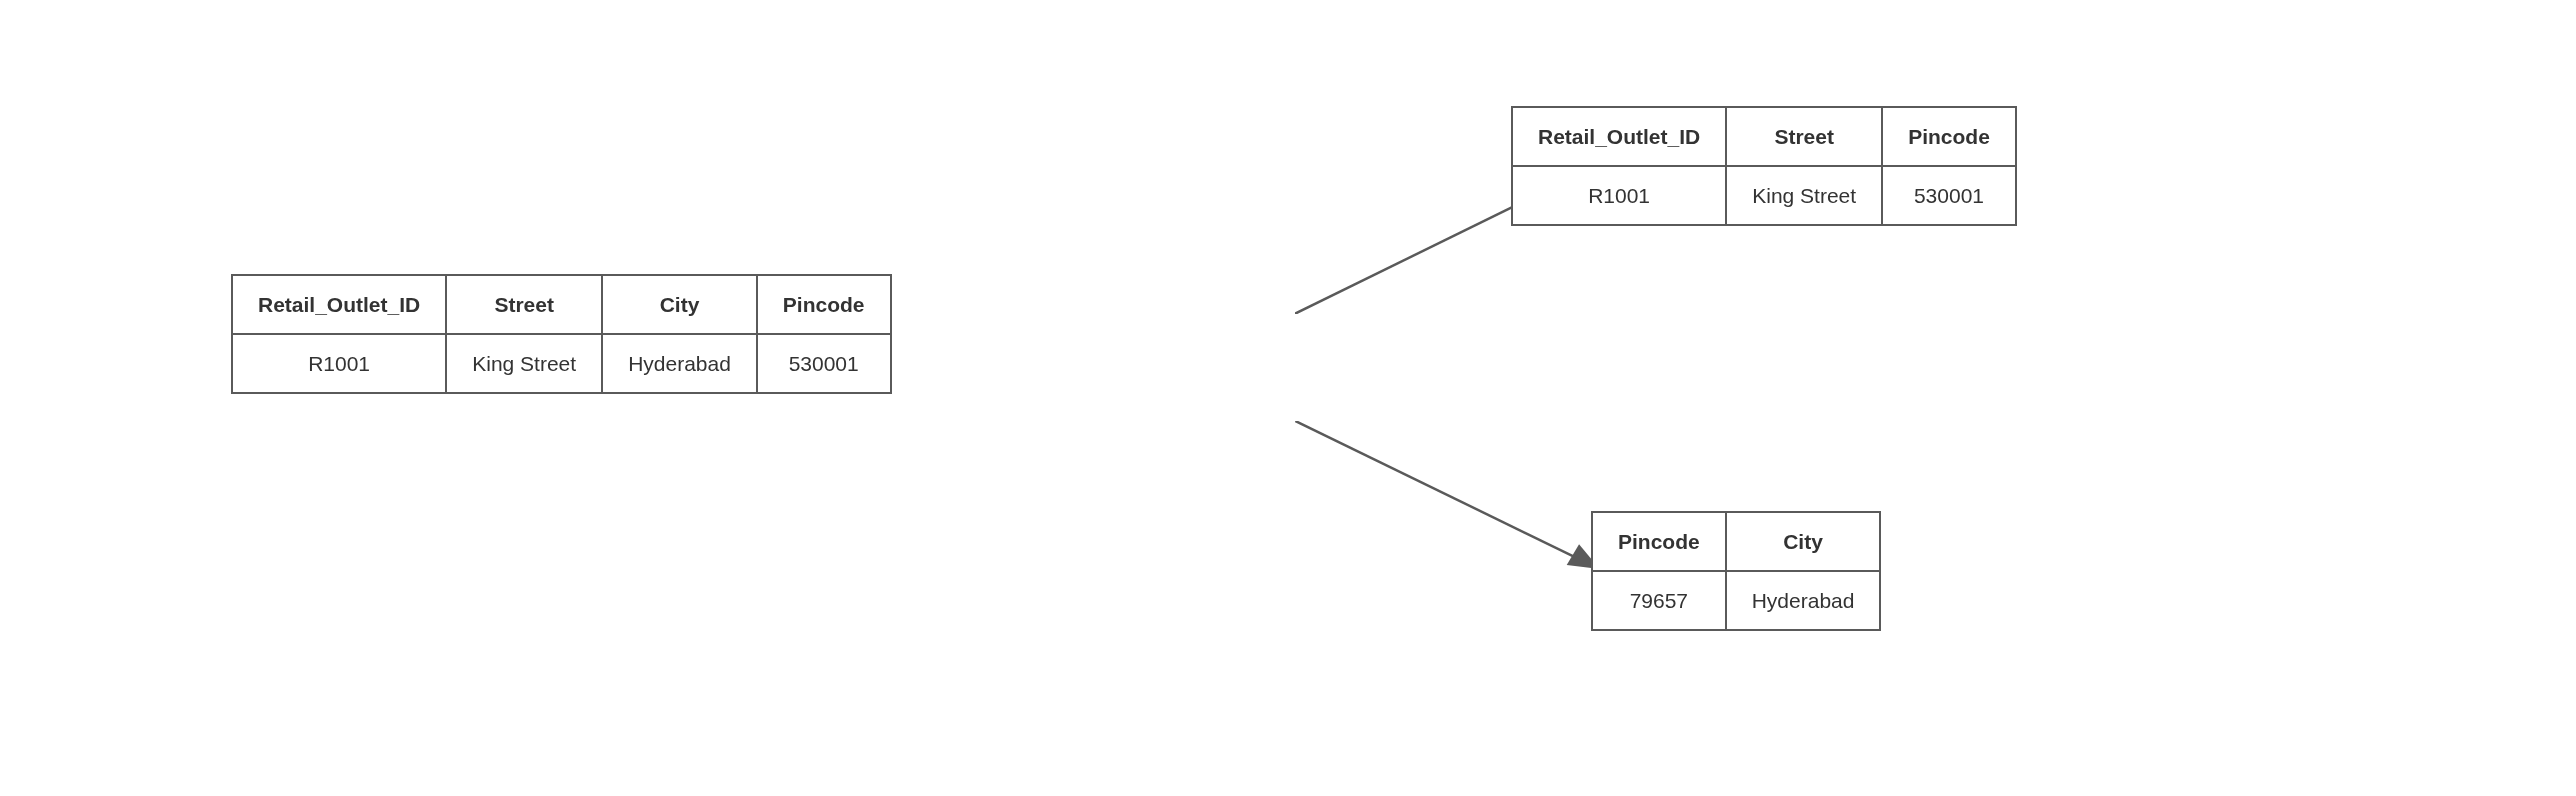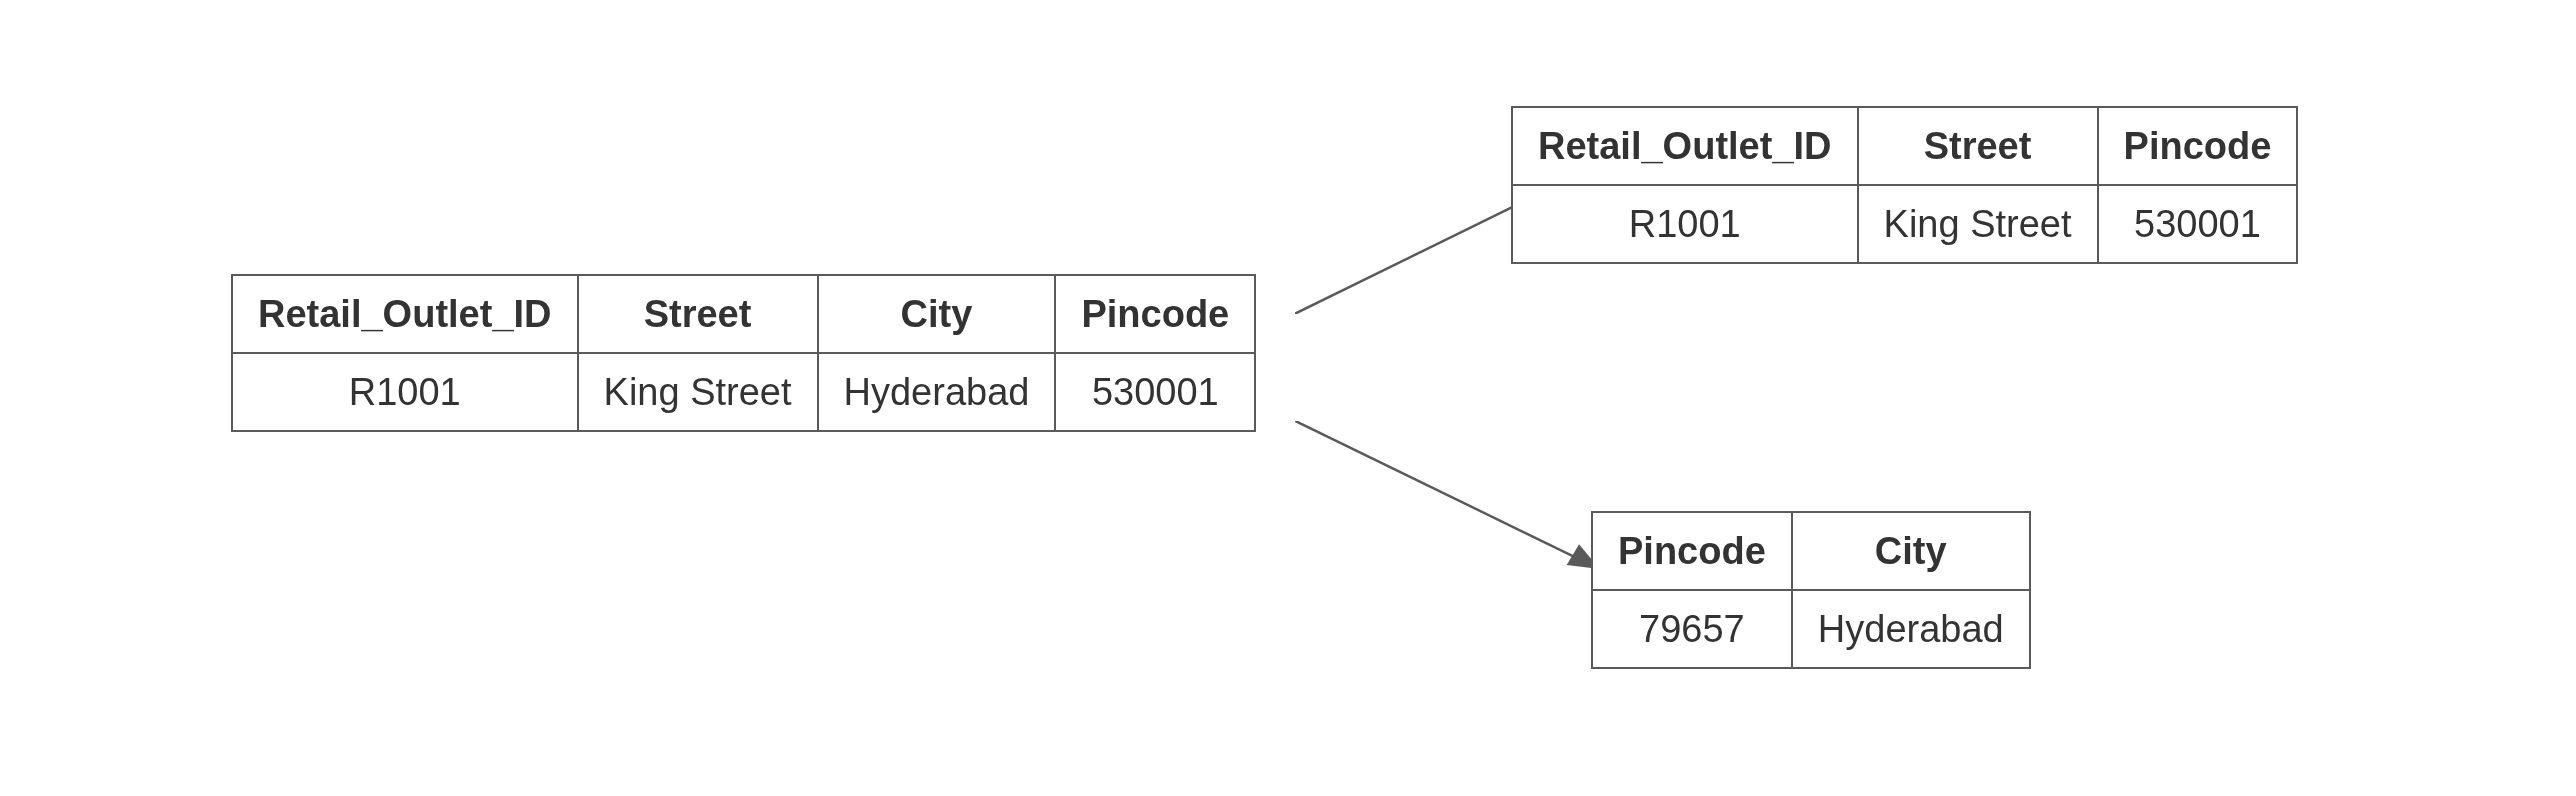--- a/index.html
+++ b/index.html
@@ -16,21 +16,21 @@
     }
     .diagram-table {
       border-collapse: collapse;
       position: absolute;
     }
     .diagram-table th,
     .diagram-table td {
       border: 2.5px solid #5a5a5a;
       text-align: center;
       padding: 16.5px 25px;
-      font-size: 38px;
+      font-size: 21px;
       color: #333333;
       background: #ffffff;
     }
     .diagram-table th {
       font-weight: bold;
     }
     .diagram-table td {
       font-weight: normal;
     }
     

